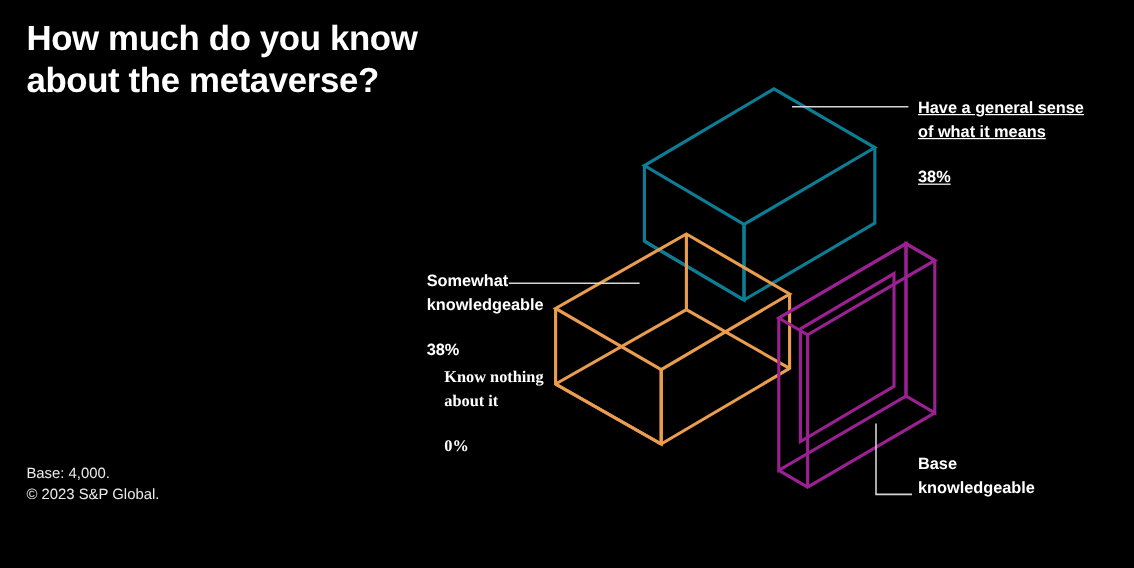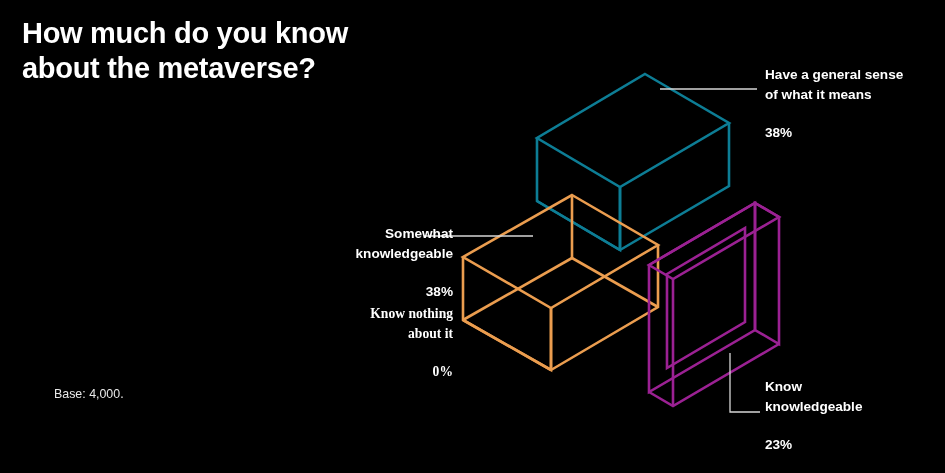--- a/index.html
+++ b/index.html
@@ -37,21 +37,20 @@
   
   #footnote {
     position: absolute;
     left: 22px;
     top: 385px;
     width: 470px;
     color: #e9e9e9;
     font-size: 12.4px;
     font-weight: normal;
     line-height: 1.47;
-    margin-left: 32px;
   }
   #footnote div { white-space: pre; }
 
   
   #diagram {
     position: absolute;
     left: 0;
     top: 0;
     width: 945px;
     height: 473px;
@@ -60,23 +59,23 @@
   
   .callout {
     position: absolute;
     color: #ffffff;
     font-size: 13.6px;
     font-weight: bold;
     line-height: 1.42;
     white-space: pre-line;
   }
   .callout.right { left: 765px; text-align: left; }
-  .callout.left  { text-align: right; }
+  .callout.left  { text-align: left; }
 
-  #callout-general  { top: 46px; }
+  #callout-general  { top: 61px; text-decoration: underline; }
   #callout-very     { top: 358px; }
   #callout-somewhat { right: 528px; top: 205px; }
   #callout-nothing  { right: 528px; top: 285px; font-family: Liberation Serif, serif; }
 </style>
 </head>
 <body>
 
 <div id="infographic">
 
   <div id="title">How much do you know
@@ -133,34 +132,34 @@
     </g>
   </svg>
 
   <div class="callout right" id="callout-general">
     <div>Have a general sense
 of what it means</div>
     <div>38%</div>
   </div>
 
   <div class="callout right" id="callout-very">
-    <div>Know
+    <div>Base
 knowledgeable</div>
-    <div>23%</div>
   </div>
 
   <div class="callout left" id="callout-somewhat">
     <div>Somewhat
 knowledgeable</div>
     <div>38%</div>
   </div>
 
   <div class="callout left" id="callout-nothing">
     <div>Know nothing
 about it</div>
     <div>0%</div>
   </div>
 
   <div id="footnote">
     <div>Base: 4,000.</div>
+    <div>© 2023 S&amp;P Global.</div>
   </div>
 
 </div>
 
 </body></html>

